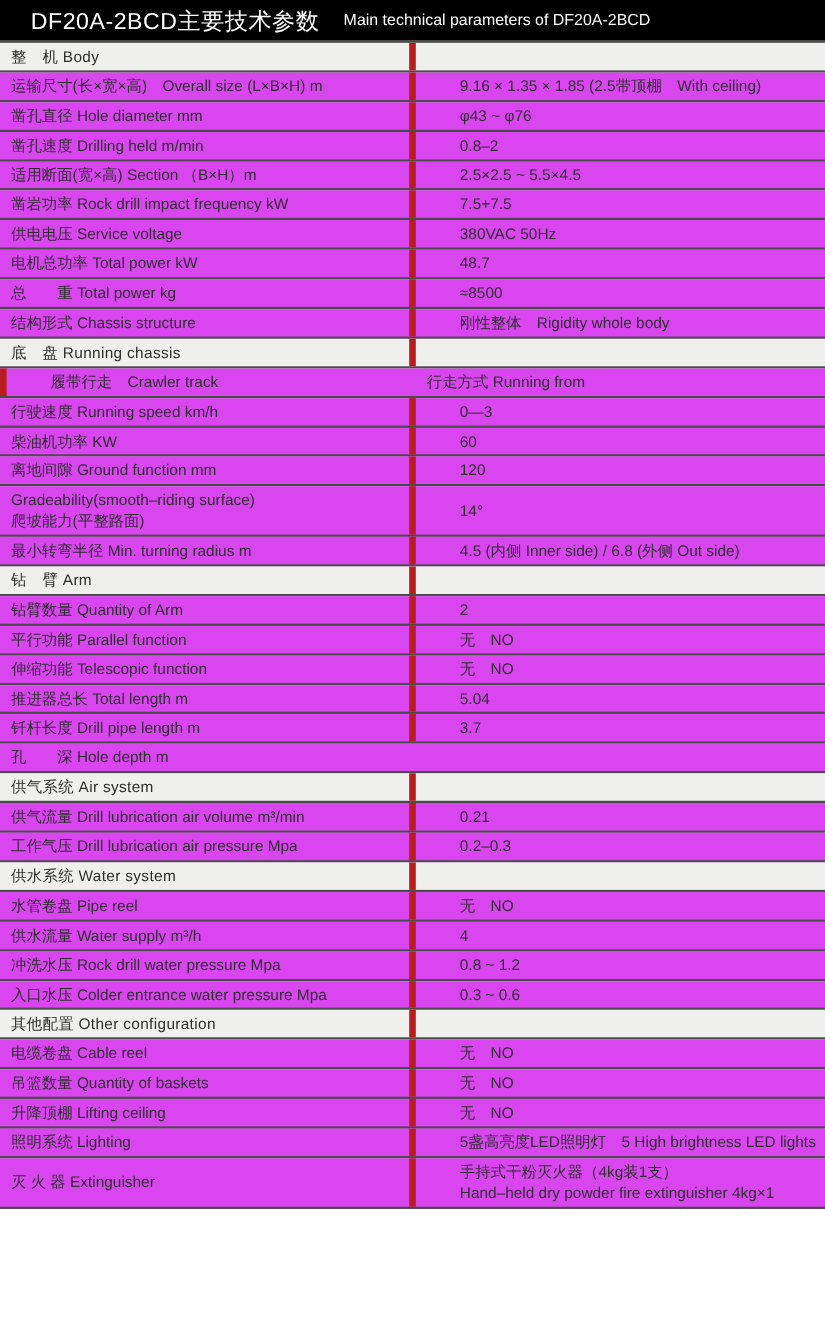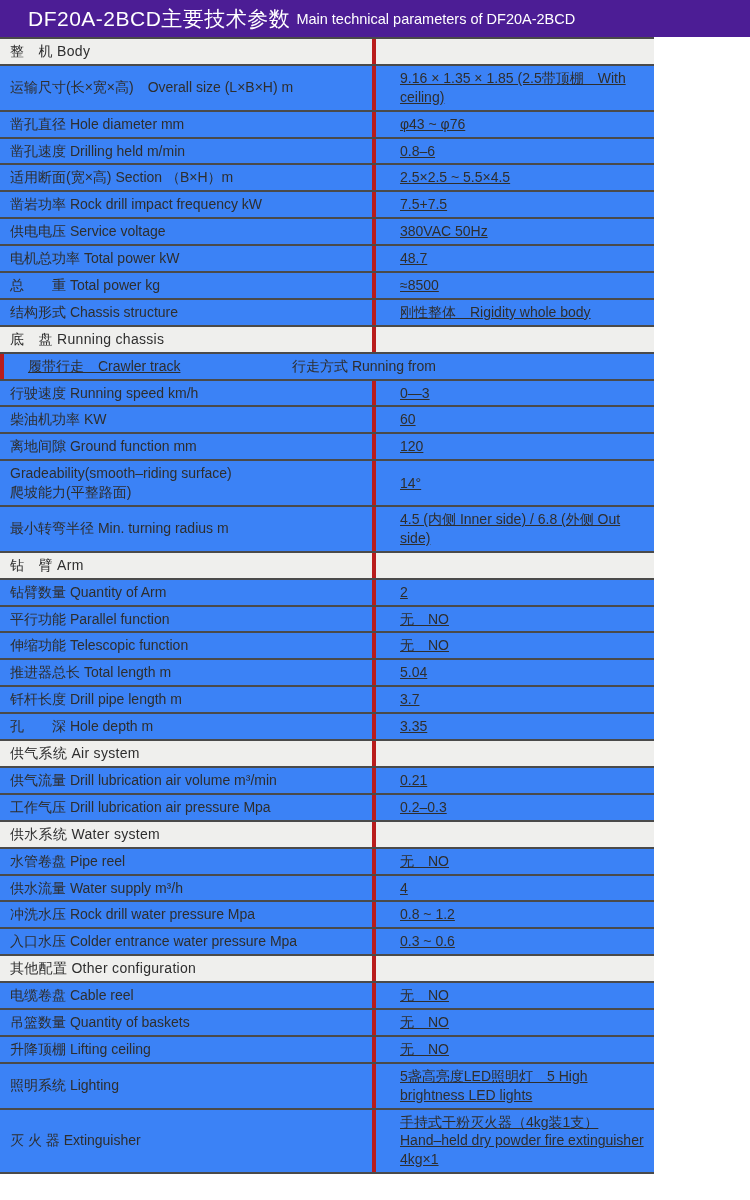--- a/index.html
+++ b/index.html
@@ -8,49 +8,49 @@
     background: #ffffff;
   }
   body {
     width: 750px;
     height: 1200px;
     font-family: "Liberation Sans", "DejaVu Sans", sans-serif;
     color: #2e2e2e;
     -webkit-font-smoothing: antialiased;
   }
   .titlebar {
-    background: #4c1d95;
+    background: #000000;
     height: 37px;
     display: flex;
     align-items: center;
     padding-left: 28px;
     box-sizing: border-box;
   }
   .title-zh {
     color: #ffffff;
     font-size: 21px;
     letter-spacing: 0.5px;
     white-space: nowrap;
   }
   .title-en {
     color: #ffffff;
     font-size: 14.5px;
-    margin-left: 6px;
+    margin-left: 22px;
     white-space: nowrap;
   }
   .spec-table {
     border-top: 2px solid #4a4a4a;
-    width: 654px;
+    width: 750px;
   }
   .row {
     display: flex;
     border-bottom: 2px solid #4a4a4a;
     min-height: 25px;
     box-sizing: border-box;
-    background: #3b82f6;
+    background: #d946ef;
   }
   .row.section {
     background: #EFEFED;
   }
   .row.tall {
     min-height: 44px;
   }
   .cell {
     display: flex;
     flex-direction: column;
@@ -60,23 +60,22 @@
   }
   .cell span { display: block; }
   .label-cell {
     width: 372px;
     box-sizing: border-box;
     padding: 3px 8px 3px 10px;
   }
   .value-cell {
     flex: 1;
     box-sizing: border-box;
-    border-left: 4px solid #b91c1c;
-    padding: 3px 8px 3px 24px;
-    text-decoration: underline;
+    border-left: 6px solid #b91c1c;
+    padding: 3px 8px 3px 40px;
   }
   .section .label-cell {
     letter-spacing: 0.3px;
   }
 </style>
 </head>
 <body>
 
 <div class="page">
 
@@ -106,21 +105,21 @@
         </div>
         <div class="cell value-cell">
           <span>φ43 ~ φ76</span>
         </div>
       </div>
       <div class="row">
         <div class="cell label-cell">
           <span>凿孔速度  Drilling held  m/min</span>
         </div>
         <div class="cell value-cell">
-          <span>0.8–6</span>
+          <span>0.8–2</span>
         </div>
       </div>
       <div class="row">
         <div class="cell label-cell">
           <span>适用断面(宽×高)  Section  （B×H）m</span>
         </div>
         <div class="cell value-cell">
           <span>2.5×2.5 ~ 5.5×4.5</span>
         </div>
       </div>
@@ -262,23 +261,20 @@
           <span>钎杆长度  Drill pipe length  m</span>
         </div>
         <div class="cell value-cell">
           <span>3.7</span>
         </div>
       </div>
       <div class="row">
         <div class="cell label-cell">
           <span>孔　　深  Hole depth  m</span>
         </div>
-        <div class="cell value-cell">
-          <span>3.35</span>
-        </div>
       </div>
       <div class="row section">
         <div class="cell label-cell">
           <span>供气系统  Air system</span>
         </div>
         <div class="cell value-cell"></div>
       </div>
       <div class="row">
         <div class="cell label-cell">
           <span>供气流量  Drill lubrication air volume  m³/min</span>

